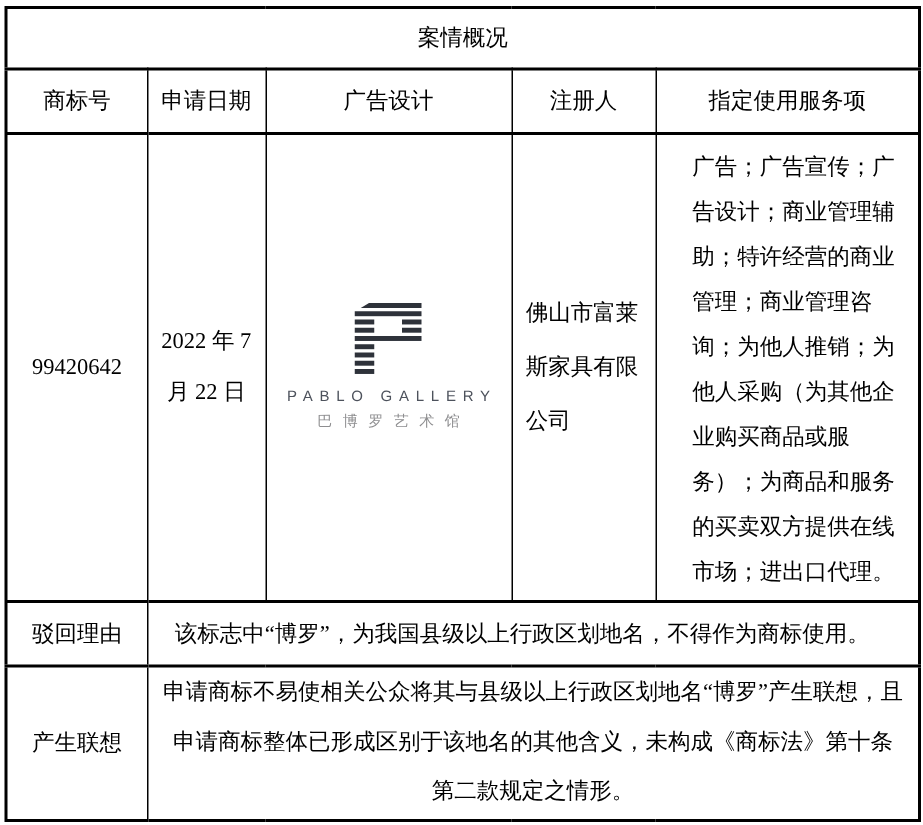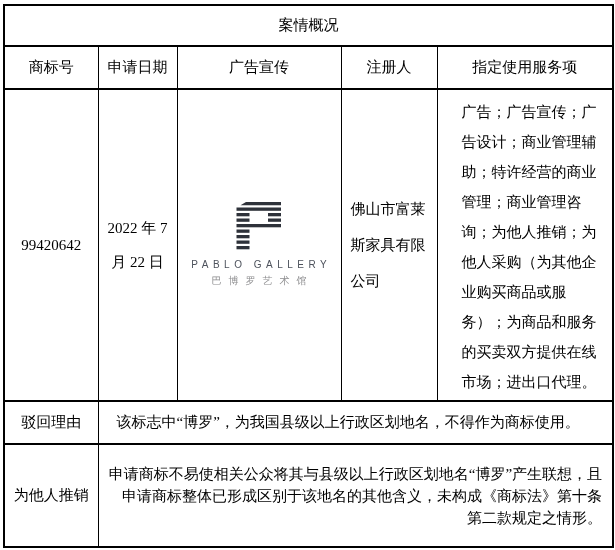--- a/index.html
+++ b/index.html
@@ -47,21 +47,21 @@
   .registrant-cell { padding: 0 9px; line-height: 36px; text-align: left; }
   .services-cell {
     vertical-align: top;
     padding: 4px 8px 0 24px;
     line-height: 30px;
     text-align: left;
   }
   .rejection-row-cells { height: 43px; }
   .rejection-text-cell { padding: 0 18px; text-align: left; }
   .decision-row-cells { height: 103px; }
-  .decision-text-cell { padding: 0 10px; line-height: 22px; text-align: right; }
+  .decision-text-cell { padding: 0 10px; line-height: 33px; text-align: center; }
 
   .mark-cell { text-align: center; }
   .logo-wrap {
     display: flex;
     flex-direction: column;
     align-items: center;
   }
   .logo-p { display: block; margin-bottom: 7px; }
   .logo-en {
     font-family: "Liberation Sans", "DejaVu Sans", sans-serif;
@@ -93,21 +93,21 @@
       <col style="width:96px">
       <col style="width:176px">
     </colgroup>
     <tbody>
       <tr>
         <td class="title-cell" colspan="5">案情概况</td>
       </tr>
       <tr>
         <td class="head-cell">商标号</td>
         <td class="head-cell">申请日期</td>
-        <td class="head-cell">广告宣传</td>
+        <td class="head-cell">广告设计</td>
         <td class="head-cell">注册人</td>
         <td class="head-cell">指定使用服务项</td>
       </tr>
       <tr>
         <td class="num-cell" style="height:312px">99420642</td>
         <td class="date-cell">2022 年 7 月 22 日</td>
         <td class="mark-cell">
           <div class="logo-wrap">
             <svg class="logo-p" width="48" height="50" viewBox="0 0 48 50" aria-hidden="true">
               <g fill="#2e323a">
@@ -129,18 +129,18 @@
           </div>
         </td>
         <td class="registrant-cell">佛山市富莱斯家具有限公司</td>
         <td class="services-cell">广告；广告宣传；广告设计；商业管理辅助；特许经营的商业管理；商业管理咨询；为他人推销；为他人采购（为其他企业购买商品或服务）；为商品和服务的买卖双方提供在线市场；进出口代理。</td>
       </tr>
       <tr>
         <td class="label-cell rejection-row-cells">驳回理由</td>
         <td class="rejection-text-cell rejection-row-cells" colspan="4">该标志中“博罗”，为我国县级以上行政区划地名，不得作为商标使用。</td>
       </tr>
       <tr>
-        <td class="label-cell decision-row-cells">为他人推销</td>
+        <td class="label-cell decision-row-cells">产生联想</td>
         <td class="decision-text-cell decision-row-cells" colspan="4">申请商标不易使相关公众将其与县级以上行政区划地名“博罗”产生联想，且申请商标整体已形成区别于该地名的其他含义，未构成《商标法》第十条第二款规定之情形。</td>
       </tr>
     </tbody>
   </table>
 </div>
 
 </body></html>

